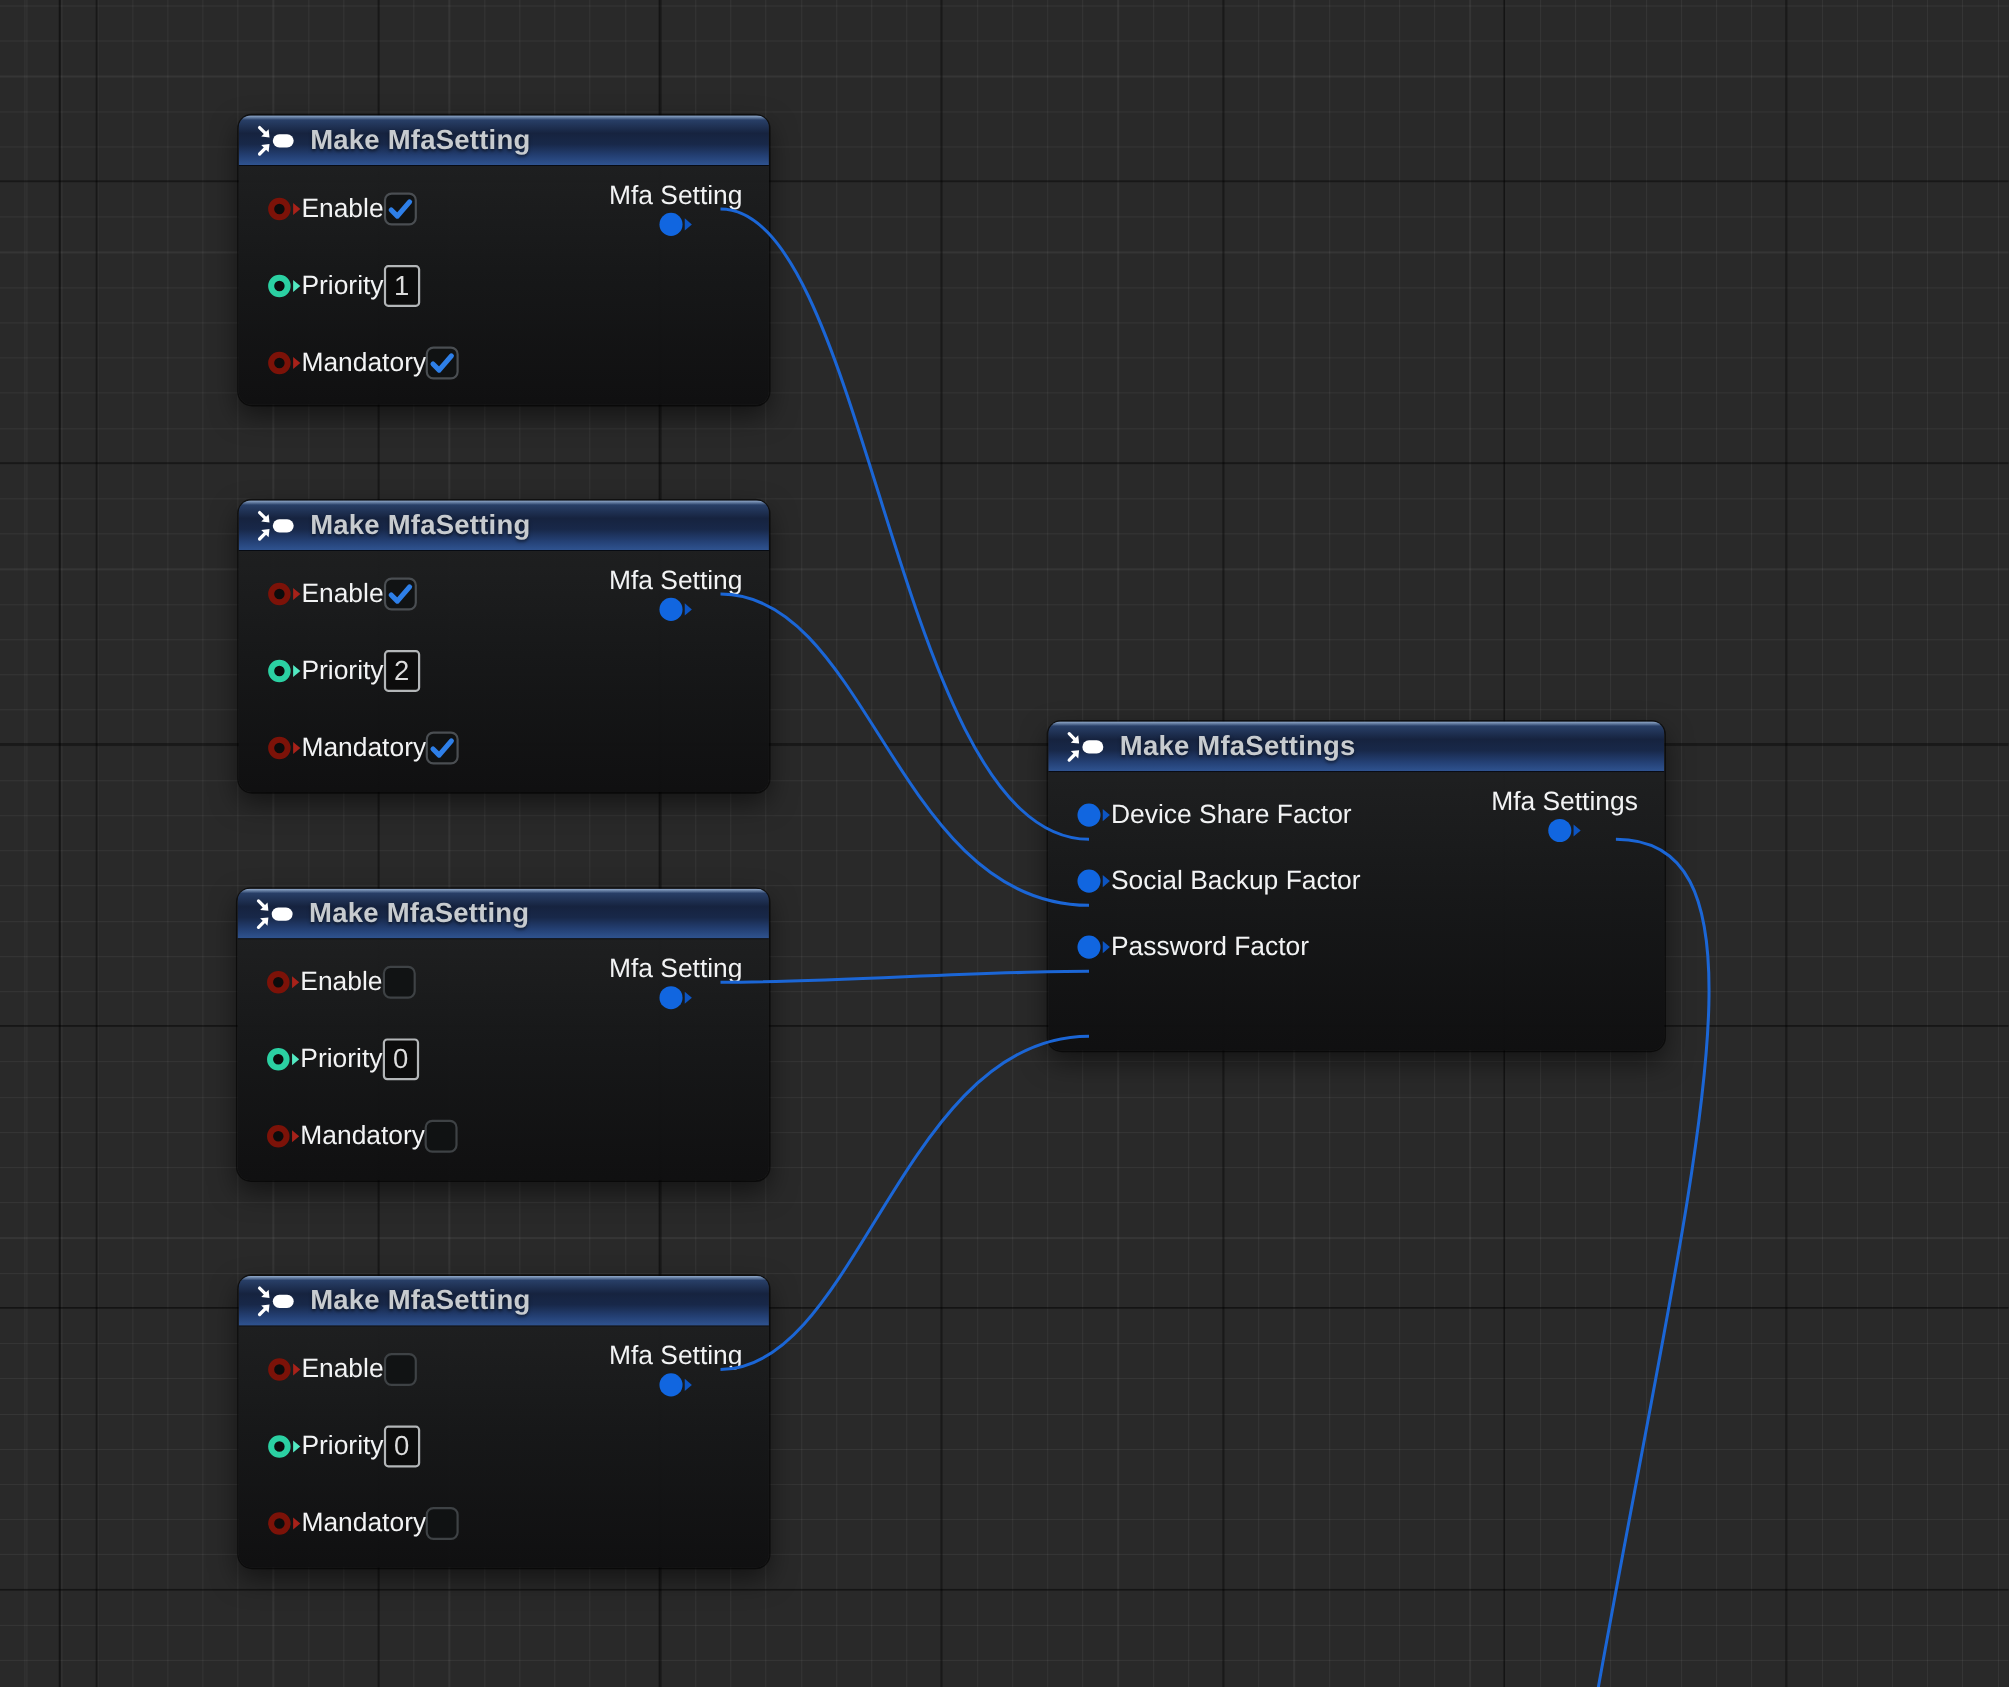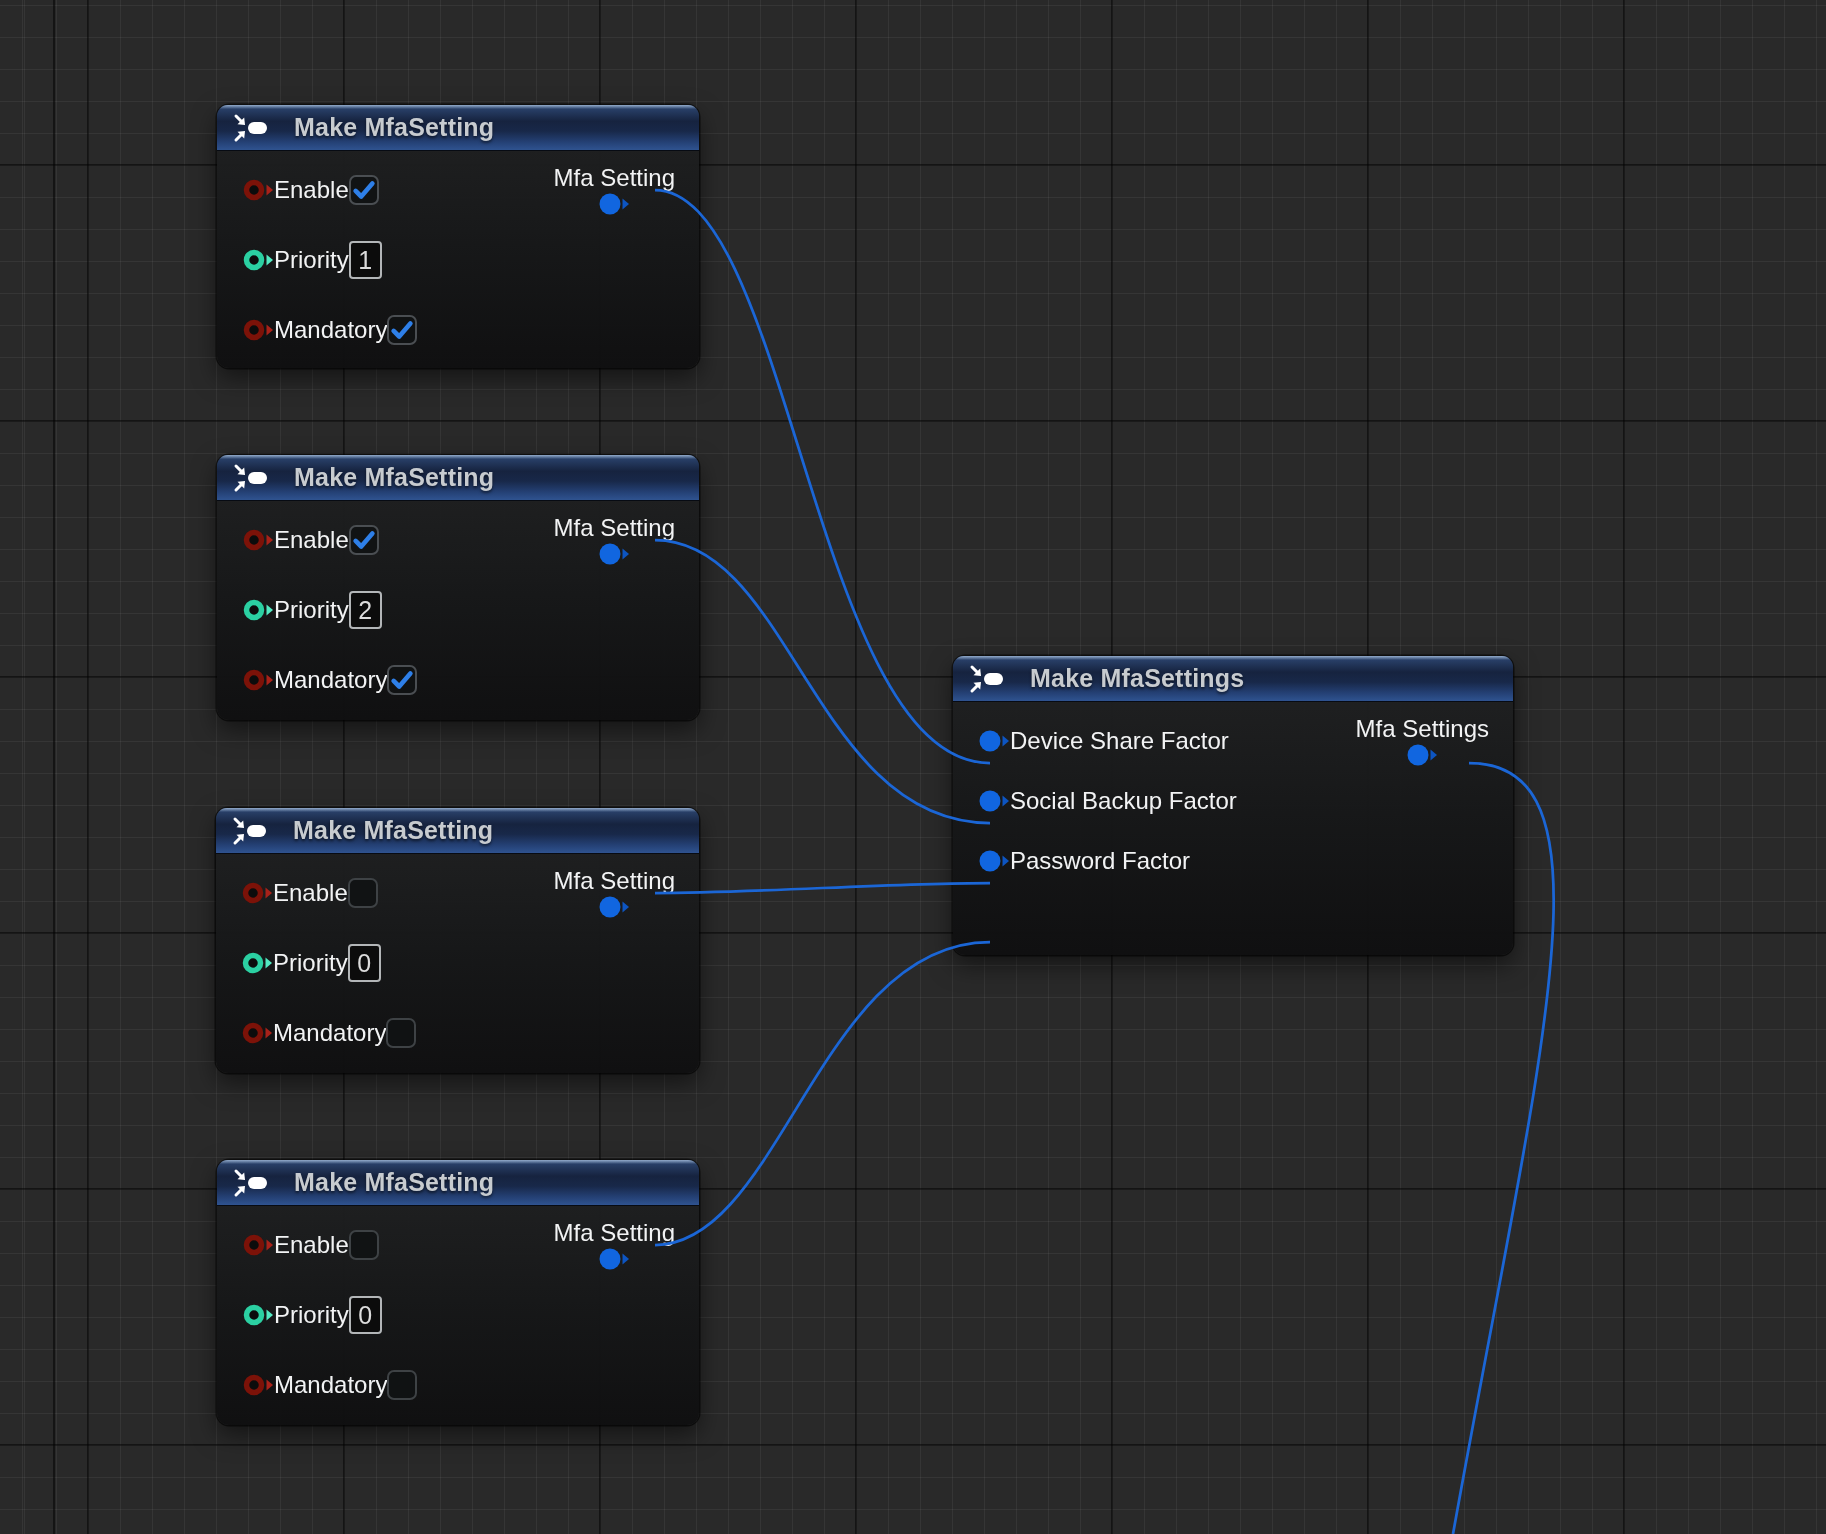--- a/index.html
+++ b/index.html
@@ -15,21 +15,21 @@
     background-position: 87px 0, 0 164px, 24px 0, 0 5px;
   }
   #wires{position:absolute;left:0;top:0;pointer-events:none;z-index:3;}
   #wires path{pointer-events:stroke;}
   .node{
     position:absolute;z-index:2;border-radius:12px;
     background:linear-gradient(180deg, rgba(33,34,35,0.97) 0%, rgba(22,23,24,0.97) 55%, rgba(15,15,16,0.97) 100%);
     box-shadow:0 0 0 1.5px rgba(0,0,0,0.6), 0 10px 24px rgba(0,0,0,0.5);
   }
   .node-header{
-    height:46px;border-radius:11px 11px 0 0;display:flex;align-items:center;gap:25px;
+    height:46px;border-radius:11px 11px 0 0;display:flex;align-items:center;gap:13px;
     padding:0 15px;box-sizing:border-box;
     background:
       linear-gradient(180deg, rgba(151,175,206,0.95) 0, rgba(151,175,206,0) 9%),
       linear-gradient(180deg, #2e4874 0%, #16233f 36%, #182849 58%, #244074 82%, #2f5390 100%);
     border-bottom:1px solid #070b13;
   }
   .node-title{
     font-size:25px;font-weight:700;color:#c7cbcf;letter-spacing:0.2px;
     text-shadow:0 2px 3px rgba(0,0,0,0.55);white-space:nowrap;
   }

